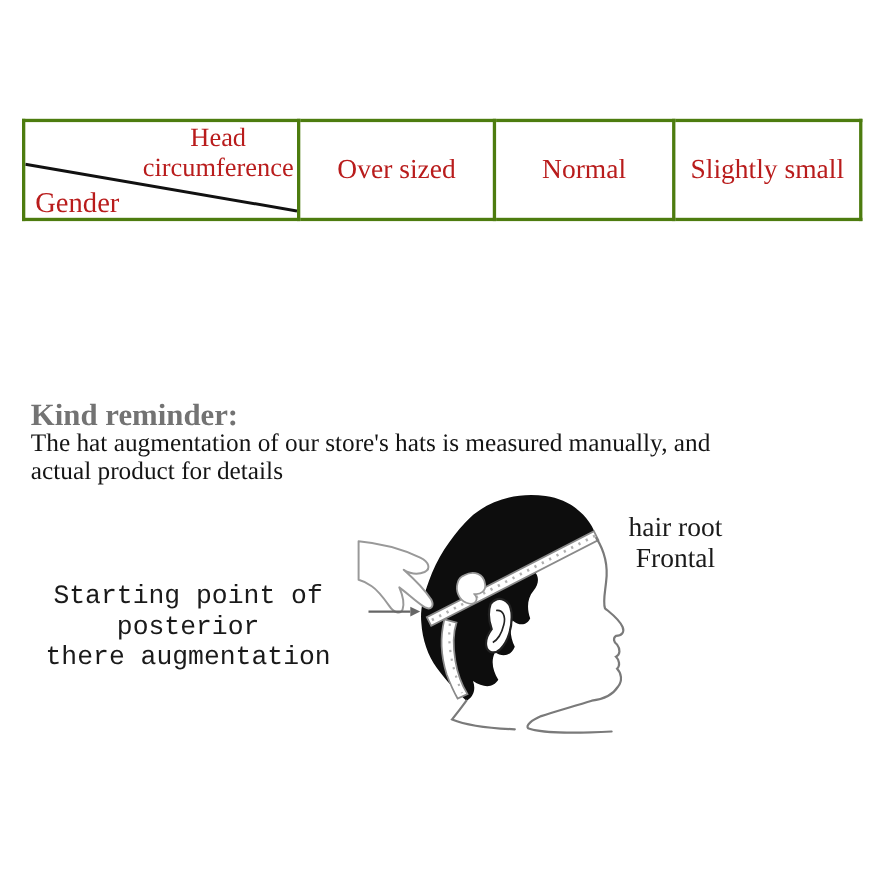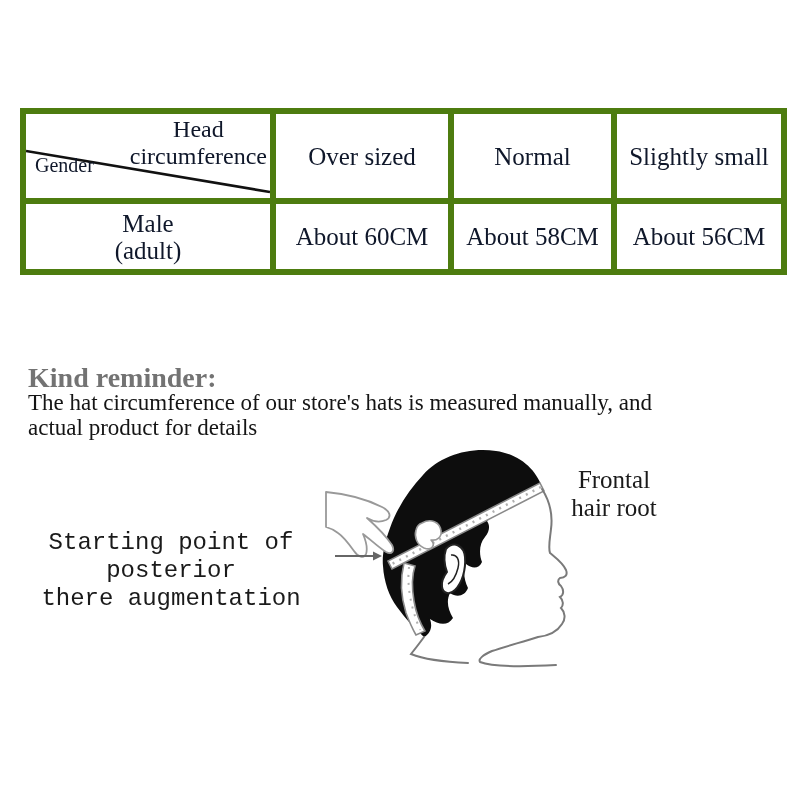--- a/index.html
+++ b/index.html
@@ -8,34 +8,34 @@
     position:relative; width:800px; height:800px; background:#ffffff;
     font-family:"Liberation Serif","DejaVu Serif",serif; color:#141414;
     overflow:hidden;
   }
   
   .size-table {
     position:absolute; left:20px; top:108px;
     border-collapse:collapse; table-layout:fixed; width:761px;
   }
   .size-table td {
-    border:6px solid #4d7c0f; text-align:center; vertical-align:middle;
-    font-size:25px; line-height:27px; color:#0f172a; padding:0;
+    border:3px solid #4d7c0f; text-align:center; vertical-align:middle;
+    font-size:25px; line-height:27px; color:#b91c1c; padding:0;
   }
   .row-head td { height:90px; }
   .row-female td { height:74px; }
   .row-male td { height:71px; }
   .corner-cell { position:relative; }
   .corner-diag { position:absolute; left:0; top:0; width:100%; height:100%; display:block; }
   .corner-axis {
     position:absolute; top:2px; right:3px; text-align:center;
     font-size:24px; line-height:27px;
   }
   .corner-gender {
-    position:absolute; left:9px; bottom:20px; font-size:20px; line-height:26px;
+    position:absolute; left:9px; bottom:0; font-size:26px; line-height:26px;
   }
   .cell-2line { line-height:27px; }
   
   .reminder { position:absolute; left:28px; top:364px; width:745px; }
   .rem-title {
     font-family:Liberation Serif, serif;
     font-weight:bold; font-size:28px; line-height:27px; color:#737373;
   }
   .rem-line { font-size:23px; line-height:24.6px; color:#141414; }
   
@@ -70,37 +70,26 @@
         <div class="corner-axis">
           <div>Head</div>
           <div>circumference</div>
         </div>
         <div class="corner-gender">Gender</div>
       </td>
       <td>Over sized</td>
       <td>Normal</td>
       <td>Slightly small</td>
     </tr>
-    <tr class="row-male">
-      <td>
-        <div class="cell-2line">
-          <div>Male</div>
-          <div>(adult)</div>
-        </div>
-      </td>
-      <td>About 60CM</td>
-      <td>About 58CM</td>
-      <td>About 56CM</td>
-    </tr>
   </tbody>
     </table>
 
   <div class="reminder">
     <div class="rem-title">Kind reminder:</div>
-    <div class="rem-line">The hat circumference of our store's hats is measured manually, and</div>
+    <div class="rem-line">The hat augmentation of our store's hats is measured manually, and</div>
     <div class="rem-line">actual product for details</div>
   </div>
 
   <svg class="diagram-svg" width="380" height="250" viewBox="0 0 380 250">
 
     <path fill="#0d0d0d" d="
       M 223,48
       C 218,27 199,11 176,8
       C 148,4 120,13 103,32
       C 89,47 77,65 70,85
@@ -178,17 +167,17 @@
       <line x1="15" y1="113" x2="53" y2="113" stroke="#666" stroke-width="2.2"></line>
       <polygon points="53,108.5 62,113 53,117.5" fill="#666"></polygon>
     </g>
   </svg>
 
   <div class="label-posterior">
     <div>Starting point of posterior</div>
     <div>there augmentation</div>
   </div>
   <div class="label-frontal">
+    <div>hair root</div>
     <div>Frontal</div>
-    <div>hair root</div>
   </div>
 
 </div>
 
 </body></html>

